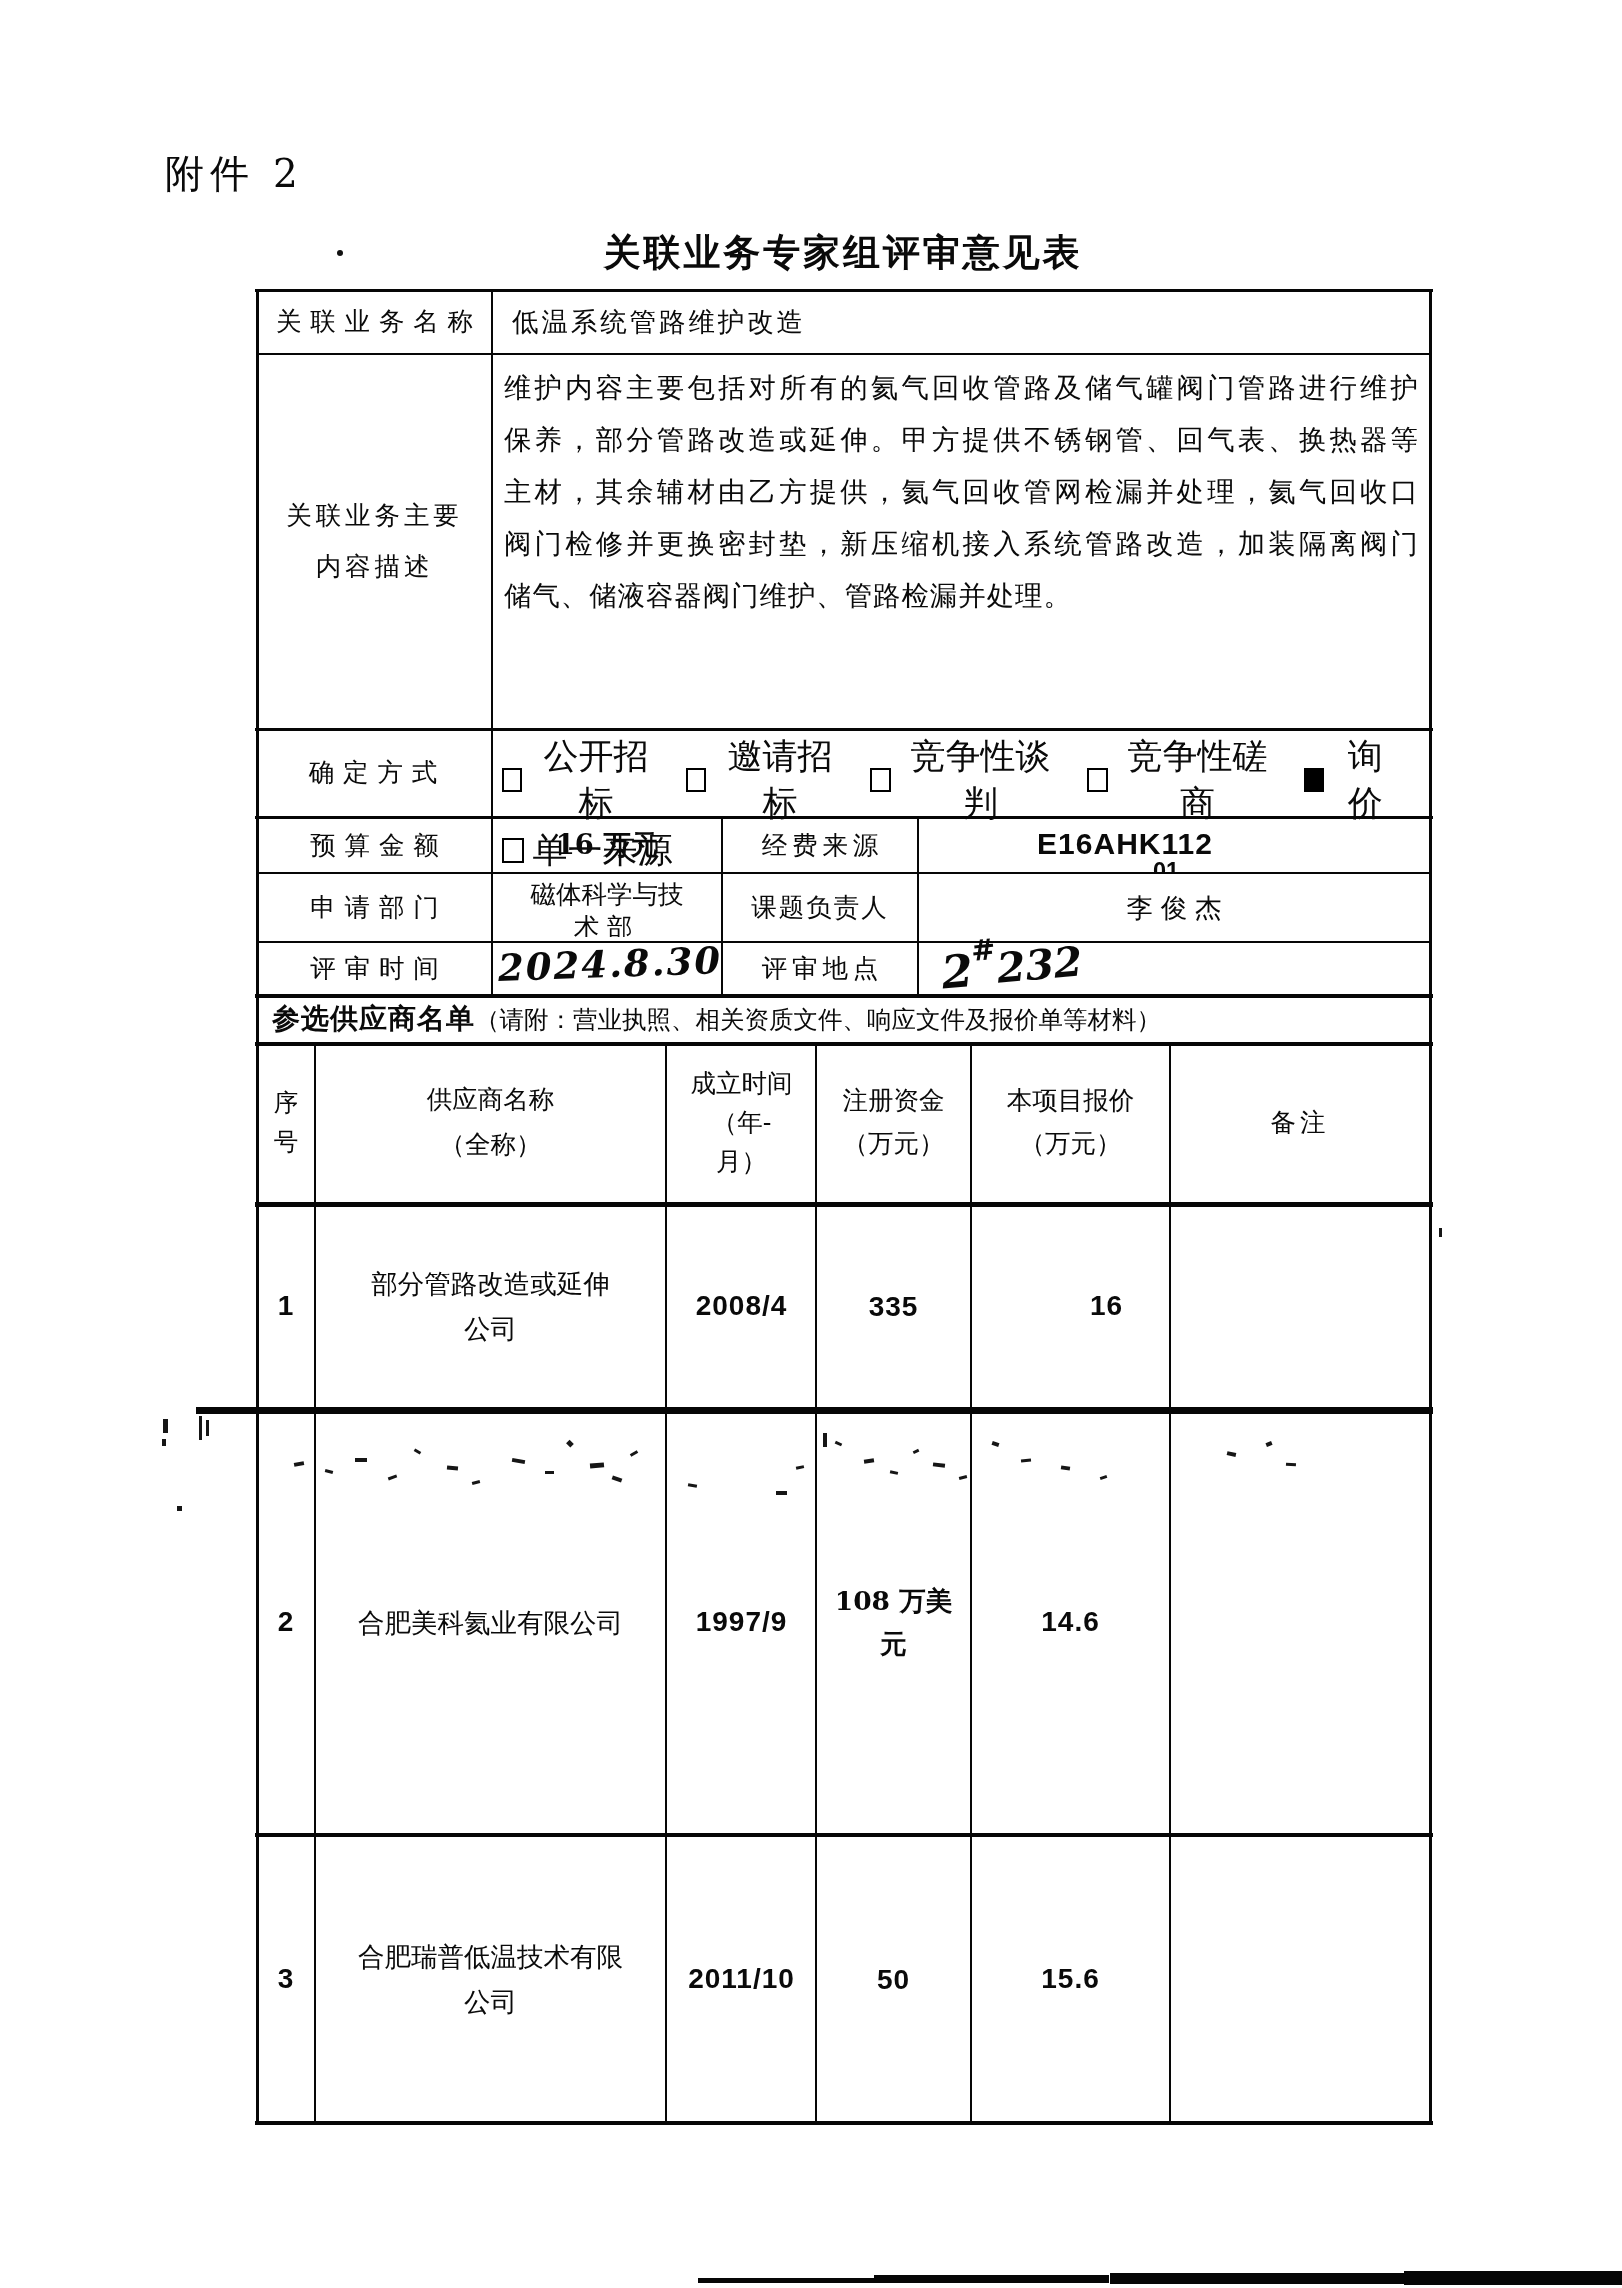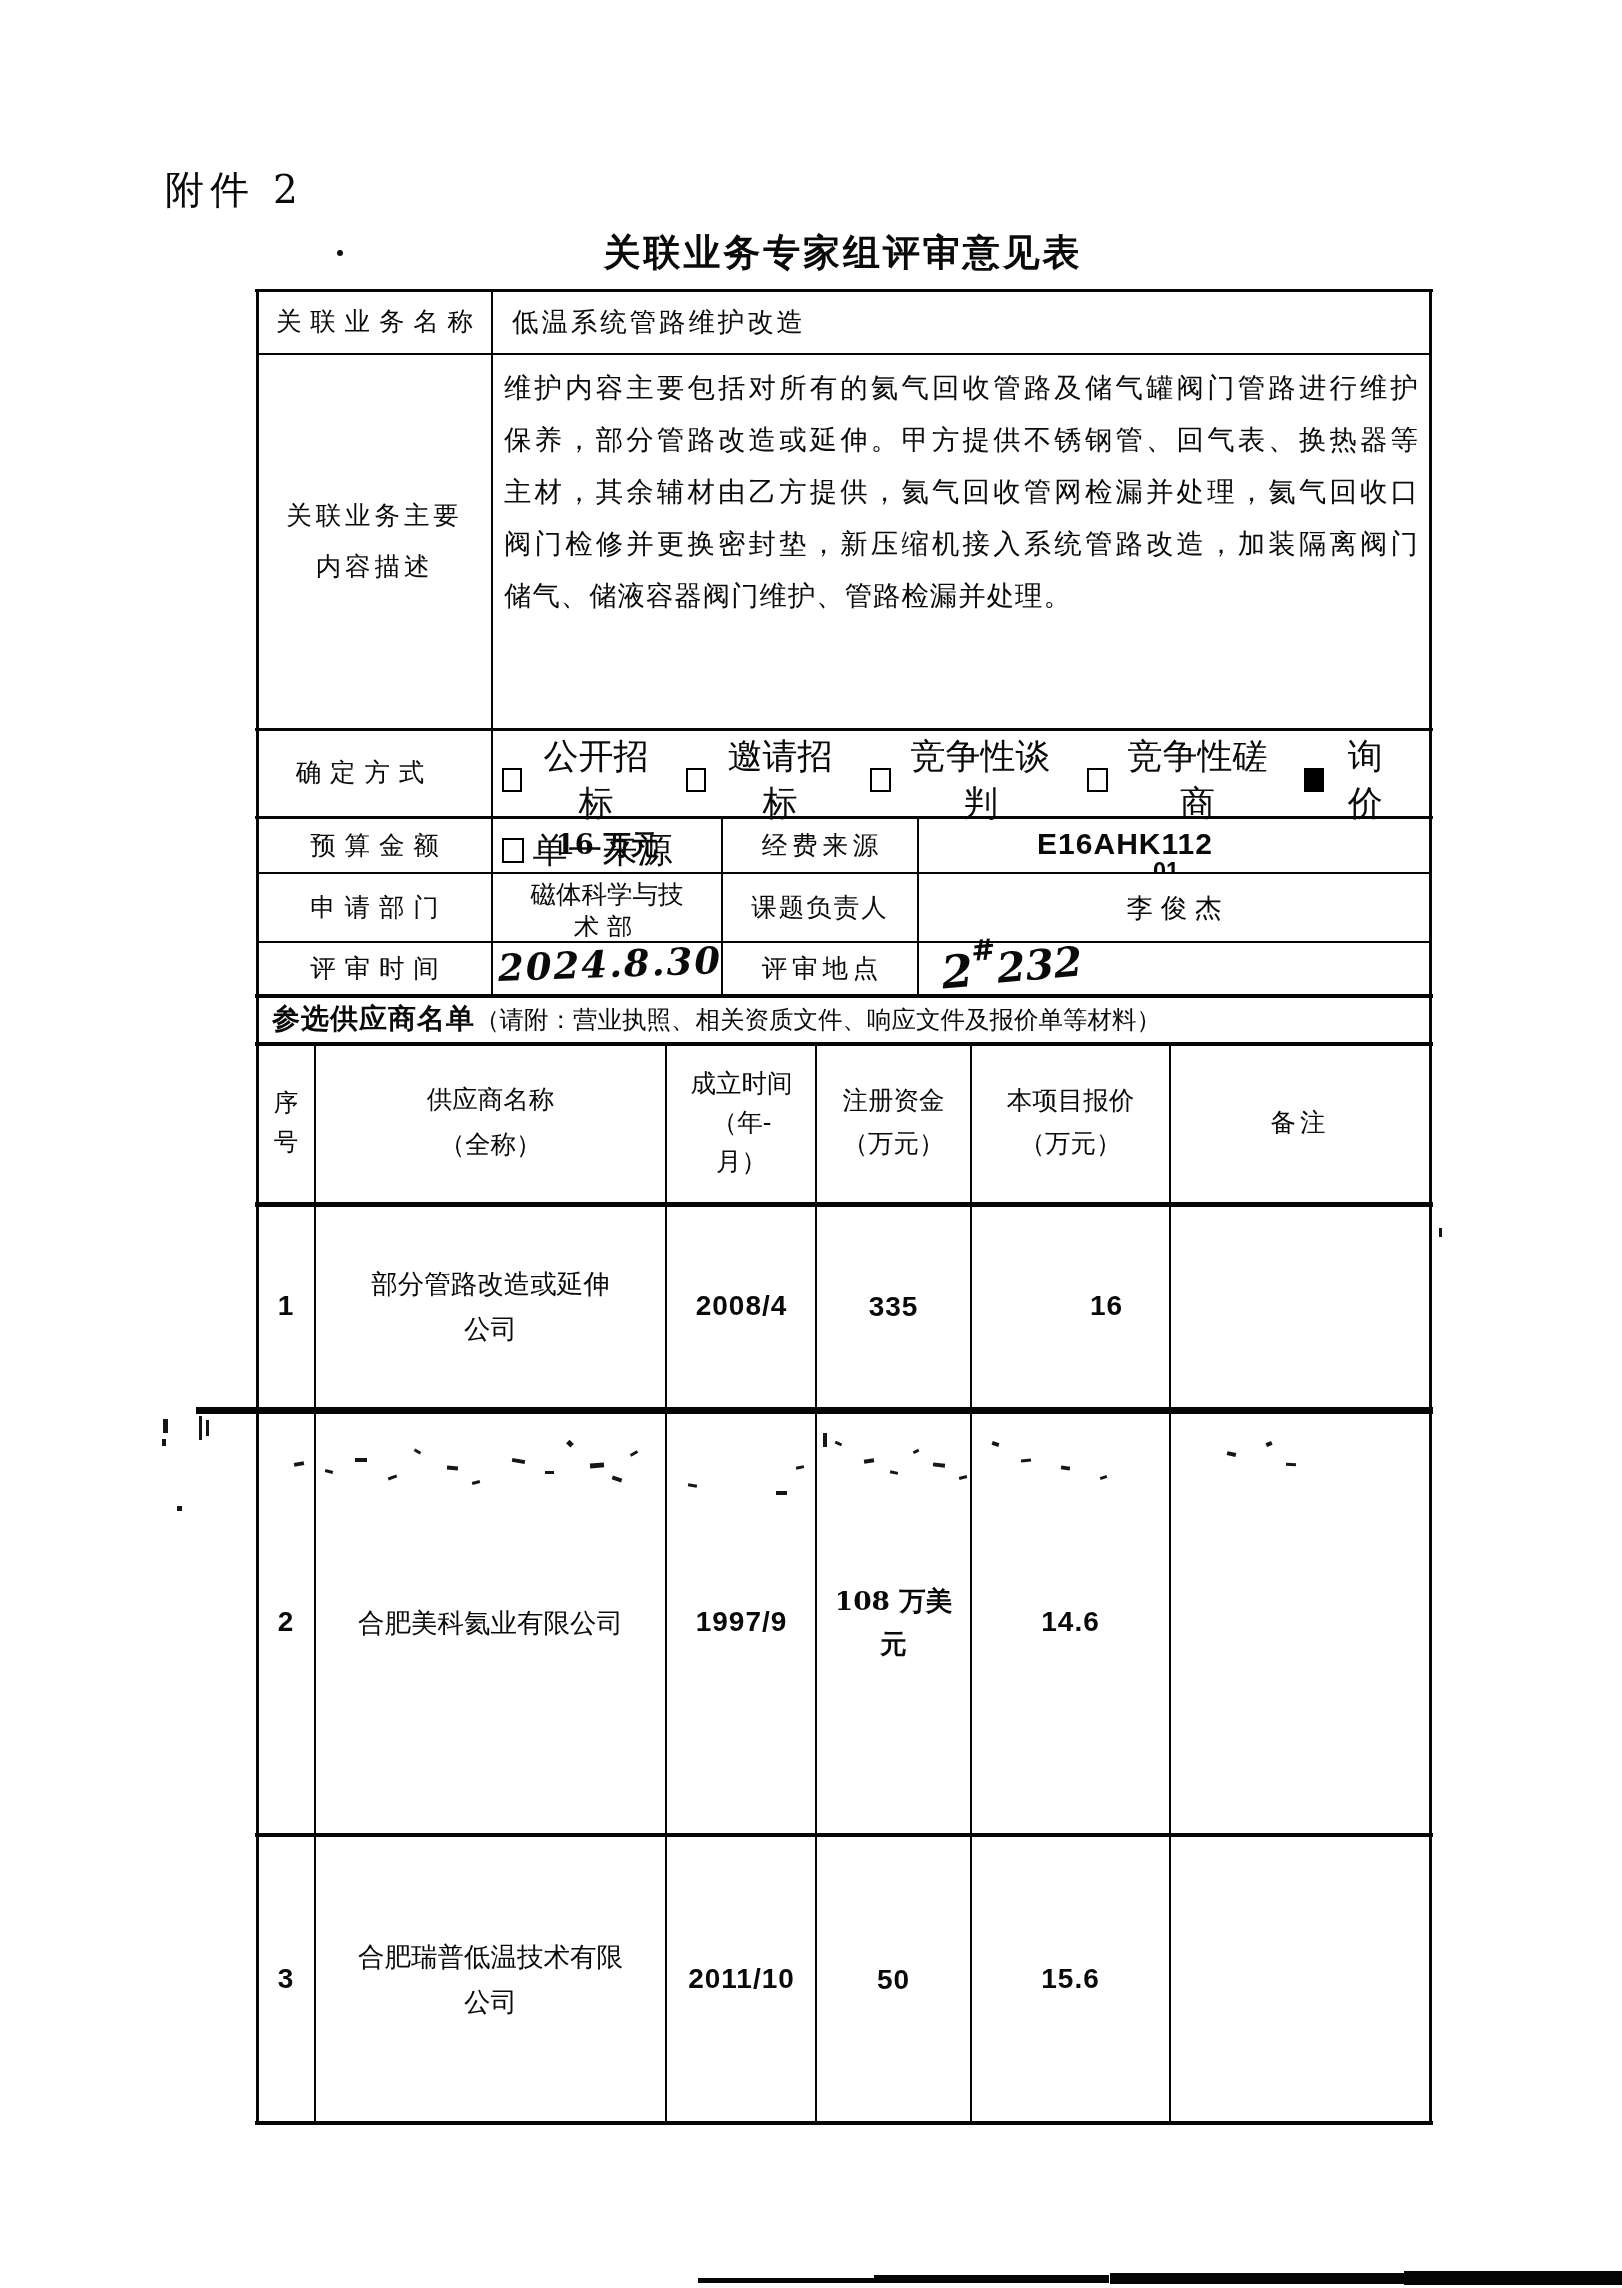--- a/index.html
+++ b/index.html
@@ -21,40 +21,40 @@
   .hand{font-family:"DejaVu Serif",serif;font-style:italic;font-weight:700;}
   .clipbox{overflow:hidden;display:block;}
   .dot{position:absolute;background:#111;border-radius:50%;}
   .bold-title{font-weight:700;}
 </style>
 </head>
 <body>
 
 <div class="page">
 
-  <div class="cell" style="left:165px;top:165px;width:216px;height:49px;justify-content:flex-start;font-size:39px;font-weight:500;letter-spacing:5.9px;">附件 2</div>
+  <div class="cell" style="left:165px;top:149px;width:216px;height:49px;justify-content:flex-start;font-size:39px;font-weight:500;letter-spacing:5.9px;">附件 2</div>
   <div class="cell bold-title" style="left:257px;top:227px;width:1172px;height:51px;font-size:37px;letter-spacing:2.9px;">关联业务专家组评审意见表</div>
   <div class="dot" style="left:337px;top:250px;width:5.9px;height:5.9px;"></div>
 
   <div class="cell lbl" style="left:259px;top:291px;width:231px;height:61px;">关联业务名称</div>
   <div class="cell start" style="left:512px;top:291px;width:912px;height:61px;font-size:26.5px;letter-spacing:2.9px;">低温系统管路维护改造</div>
 
   <div class="cell col" style="left:259px;top:353px;width:231px;height:375px;font-size:25.5px;line-height:51px;letter-spacing:3.9px;">
     <div>关联业务主要</div>
     <div>内容描述</div>
   </div>
   <div class="cell col" style="left:504px;top:362px;width:915px;height:294px;justify-content:flex-start;align-items:flex-start;">
     <div class="desc-line">维护内容主要包括对所有的氦气回收管路及储气罐阀门管路进行维护</div>
     <div class="desc-line">保养，部分管路改造或延伸。甲方提供不锈钢管、回气表、换热器等</div>
     <div class="desc-line">主材，其余辅材由乙方提供，氦气回收管网检漏并处理，氦气回收口</div>
     <div class="desc-line">阀门检修并更换密封垫，新压缩机接入系统管路改造，加装隔离阀门</div>
     <div class="desc-line last">储气、储液容器阀门维护、管路检漏并处理。</div>
   </div>
 
-  <div class="cell lbl" style="left:259px;top:730px;width:202px;height:84px;">确定方式</div>
+  <div class="cell lbl" style="left:259px;top:730px;width:202px;height:84px;padding-left:13px;">确定方式</div>
   <div class="cell col" style="left:502px;top:733px;width:921px;height:78px;justify-content:space-evenly;align-items:flex-start;">
     <div class="cb-line">
       <span class="opt">
           <span class="cb"></span>
           <span>公开招标</span>
         </span>
       <span class="opt">
           <span class="cb"></span>
           <span>邀请招标</span>
         </span>

